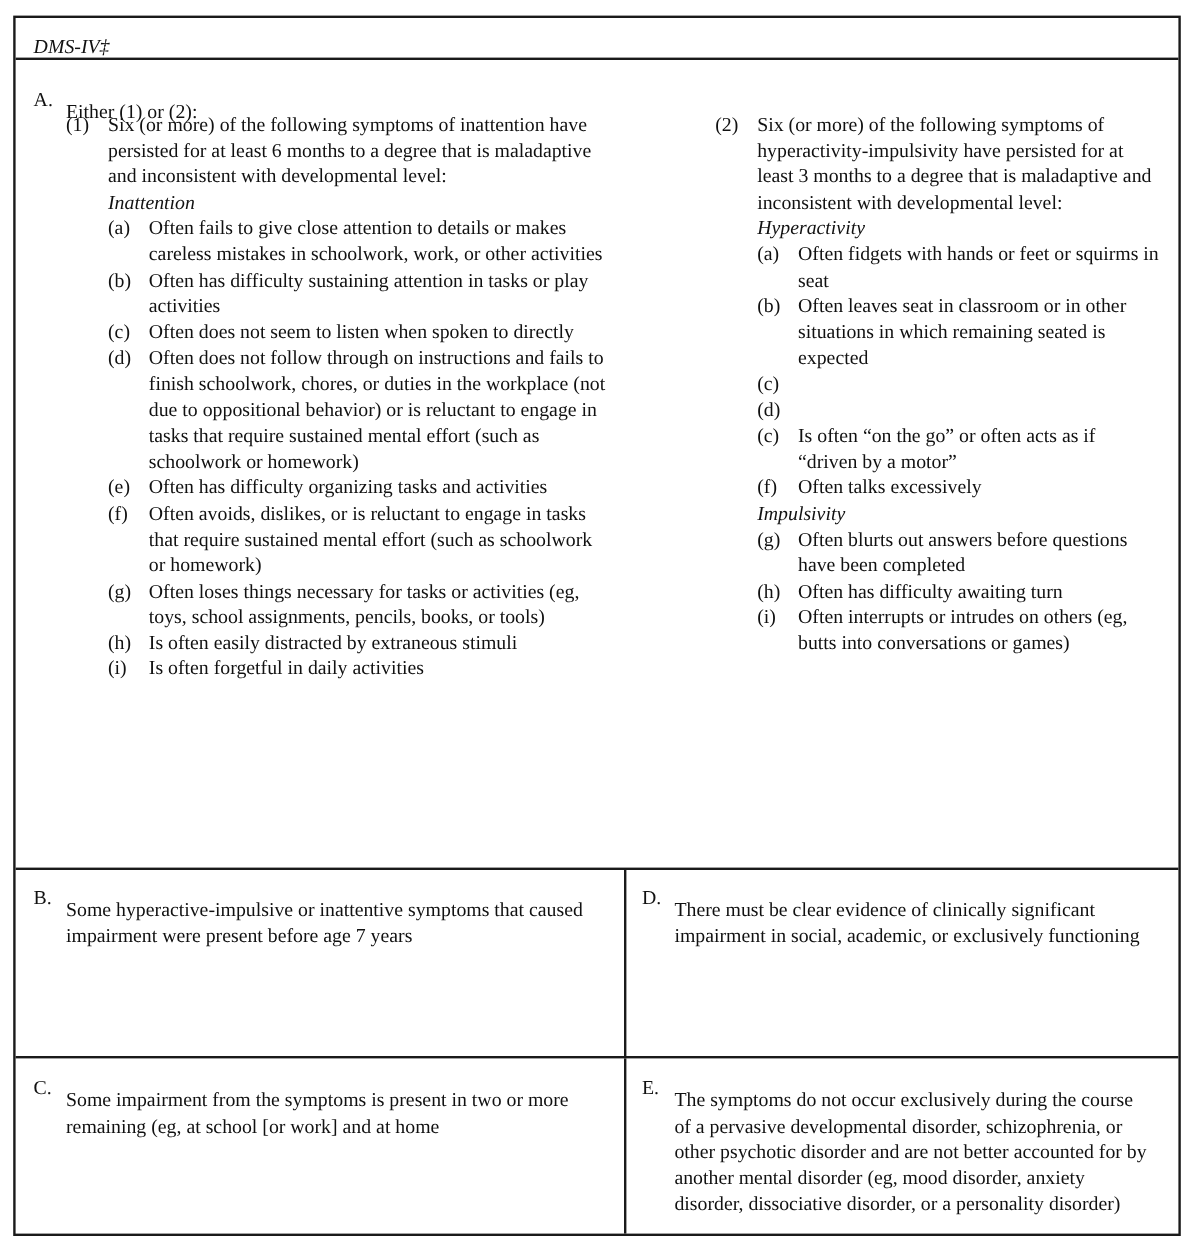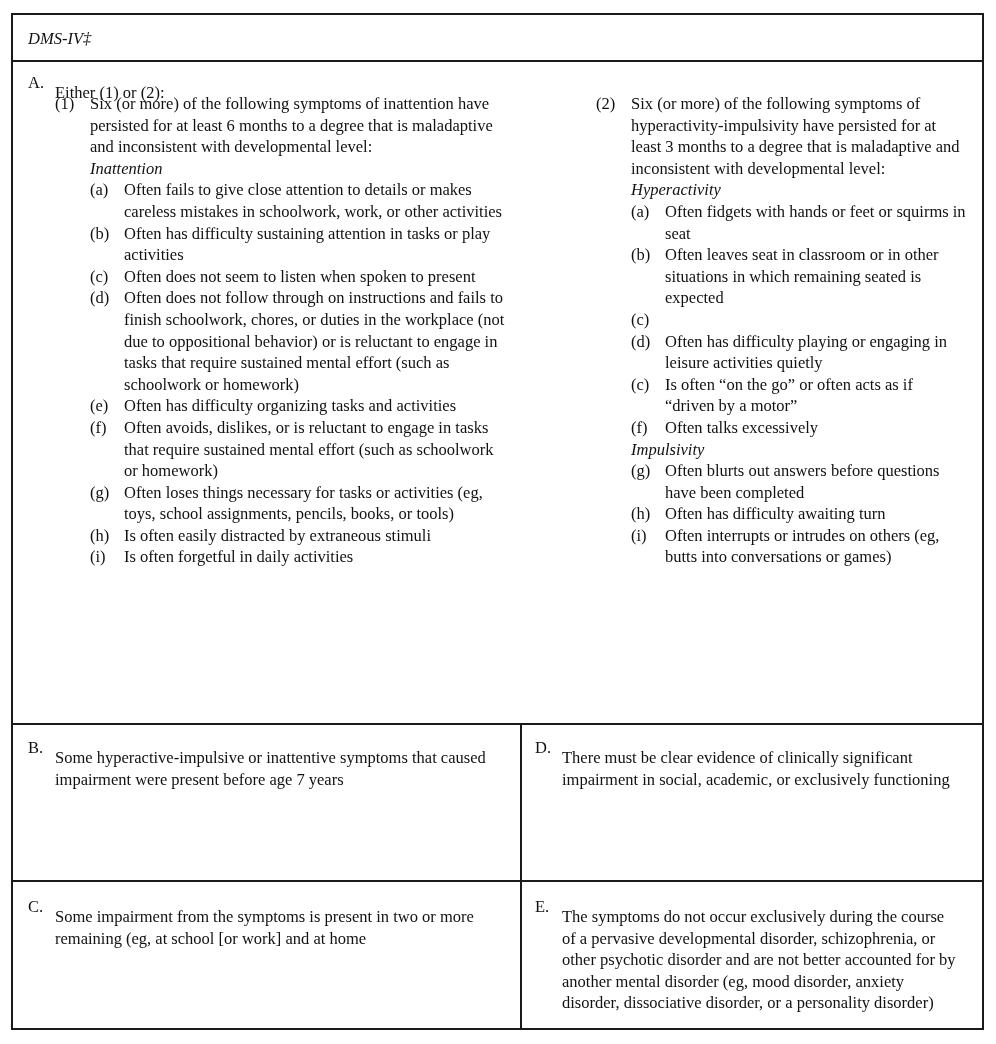--- a/index.html
+++ b/index.html
@@ -1,20 +1,20 @@
 <!DOCTYPE html>
 <html><head>
 <meta charset="utf-8">
 <style>
   html, body { margin: 0; padding: 0; background: #ffffff; }
   body { width: 996px; height: 1044px; position: relative; overflow: hidden;
          font-family: "Liberation Serif", "DejaVu Serif", serif; color: #111111; }
   .tbl { position: absolute; left: 11px; top: 13px; width: 973px; height: 1017px;
          border: 2px solid #1a1a1a; box-sizing: border-box; }
-  .hdr { position: absolute; left: 0; top: 0; right: 0; height: 47px;
+  .hdr { position: absolute; left: 0; top: 0; right: 0; height: 35px;
          border-bottom: 2px solid #1a1a1a; box-sizing: border-box; }
   .hdr-title { position: absolute; left: 15px; top: 13px; font-size: 17px; font-style: italic; }
   .secA { position: absolute; left: 0; top: 47px; right: 0; height: 663px;
           border-bottom: 2px solid #1a1a1a; box-sizing: border-box; }
   .row2 { position: absolute; left: 0; top: 710px; right: 0; height: 157px;
           border-bottom: 2px solid #1a1a1a; box-sizing: border-box; }
   .row3 { position: absolute; left: 0; top: 867px; right: 0; bottom: 0; }
   .vdiv { position: absolute; left: 507px; top: 0; bottom: 0; width: 2px; background: #1a1a1a; }
   .t { font-size: 16.5px; line-height: 21.6px; }
   .lettered { position: absolute; display: flex; }
@@ -54,21 +54,21 @@
             <div class="item">
                 <span class="lbl">(a)</span>
                 <span class="body">Often fails to give close attention to details or makes careless mistakes in schoolwork, work, or other activities</span>
               </div>
             <div class="item">
                 <span class="lbl">(b)</span>
                 <span class="body">Often has difficulty sustaining attention in tasks or play activities</span>
               </div>
             <div class="item">
                 <span class="lbl">(c)</span>
-                <span class="body">Often does not seem to listen when spoken to present</span>
+                <span class="body">Often does not seem to listen when spoken to directly</span>
               </div>
             <div class="item">
                 <span class="lbl">(d)</span>
                 <span class="body">Often does not follow through on instructions and fails to finish schoolwork, chores, or duties in the workplace (not due to oppositional behavior) or is reluctant to engage in tasks that require sustained mental effort (such as schoolwork or homework)</span>
               </div>
             <div class="item">
                 <span class="lbl">(e)</span>
                 <span class="body">Often has difficulty organizing tasks and activities</span>
               </div>
             <div class="item">
@@ -105,21 +105,20 @@
               </div>
             <div class="item">
                 <span class="lbl">(b)</span>
                 <span class="body">Often leaves seat in classroom or in other situations in which remaining seated is expected</span>
               </div>
             <div class="item">
                 <span class="lbl">(c)</span>
               </div>
             <div class="item">
                 <span class="lbl">(d)</span>
-                <span class="body">Often has difficulty playing or engaging in leisure activities quietly</span>
               </div>
             <div class="item">
                 <span class="lbl">(c)</span>
                 <span class="body">Is often “on the go” or often acts as if “driven by a motor”</span>
               </div>
             <div class="item">
                 <span class="lbl">(f)</span>
                 <span class="body">Often talks excessively</span>
               </div>
           </div>

